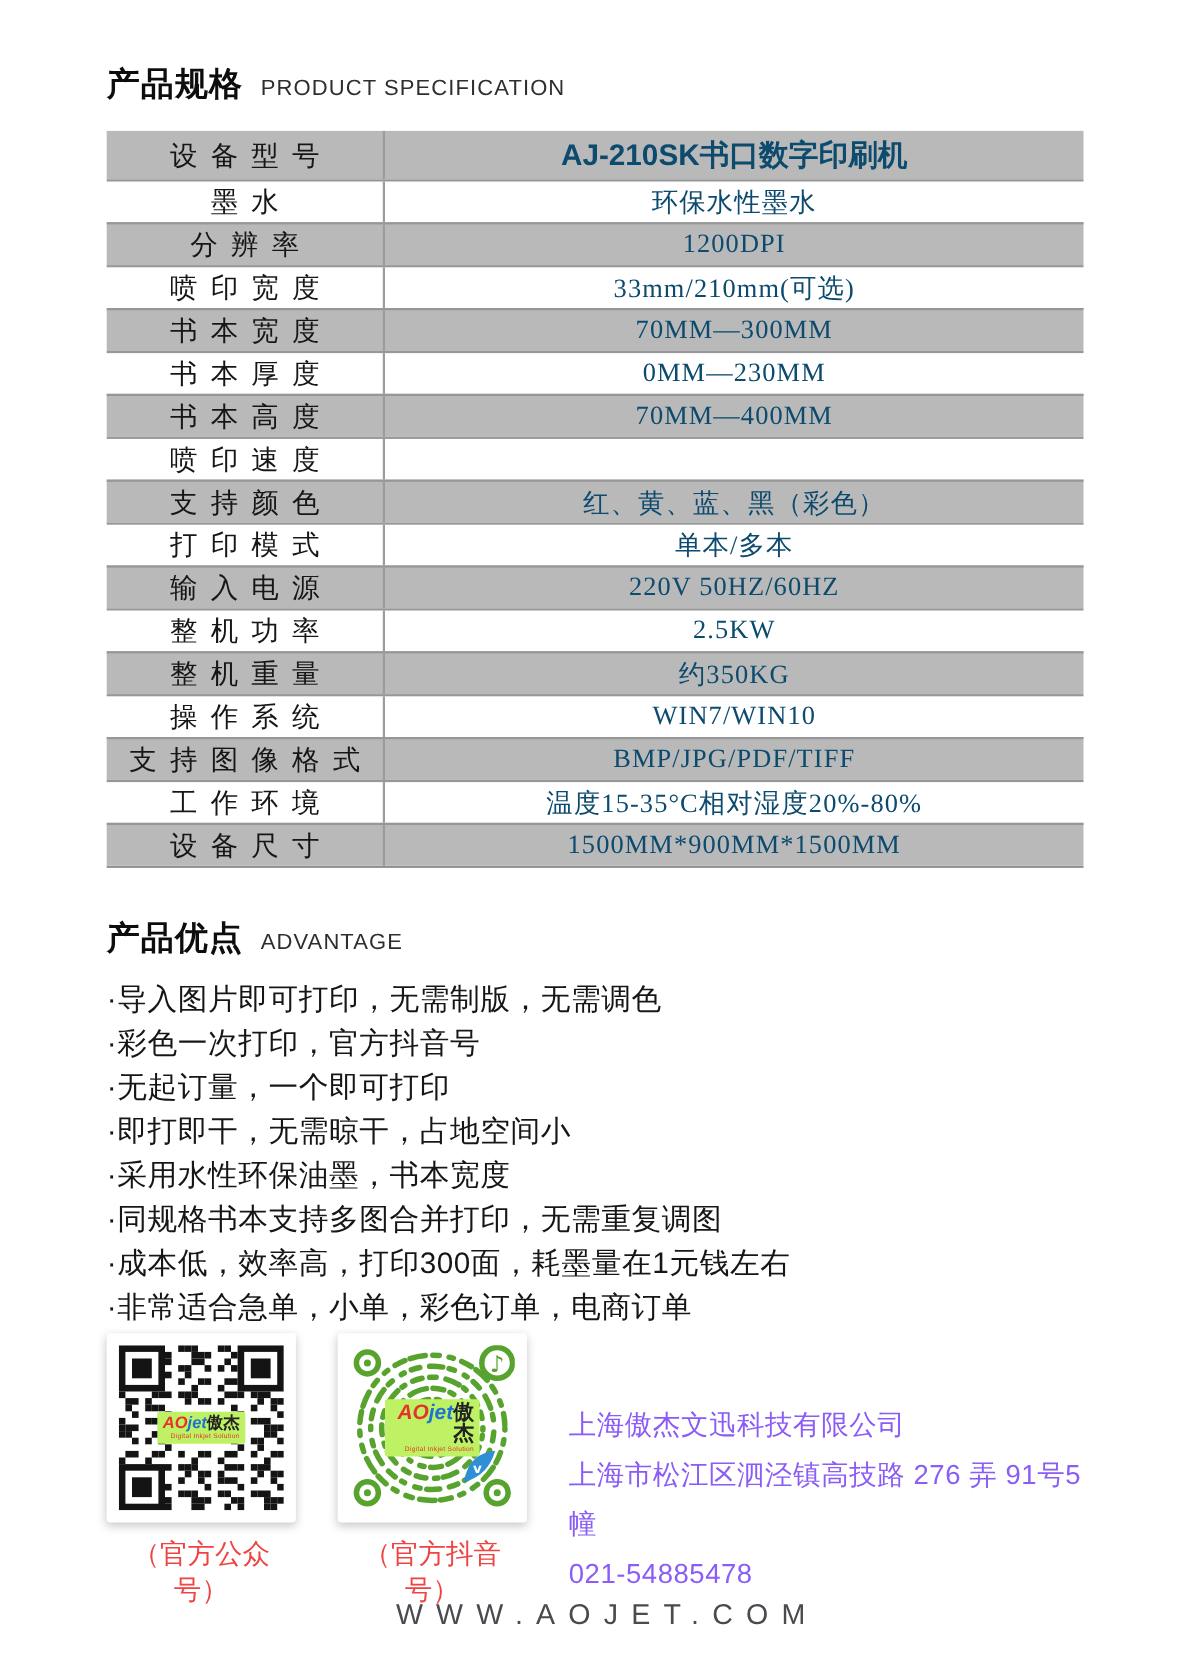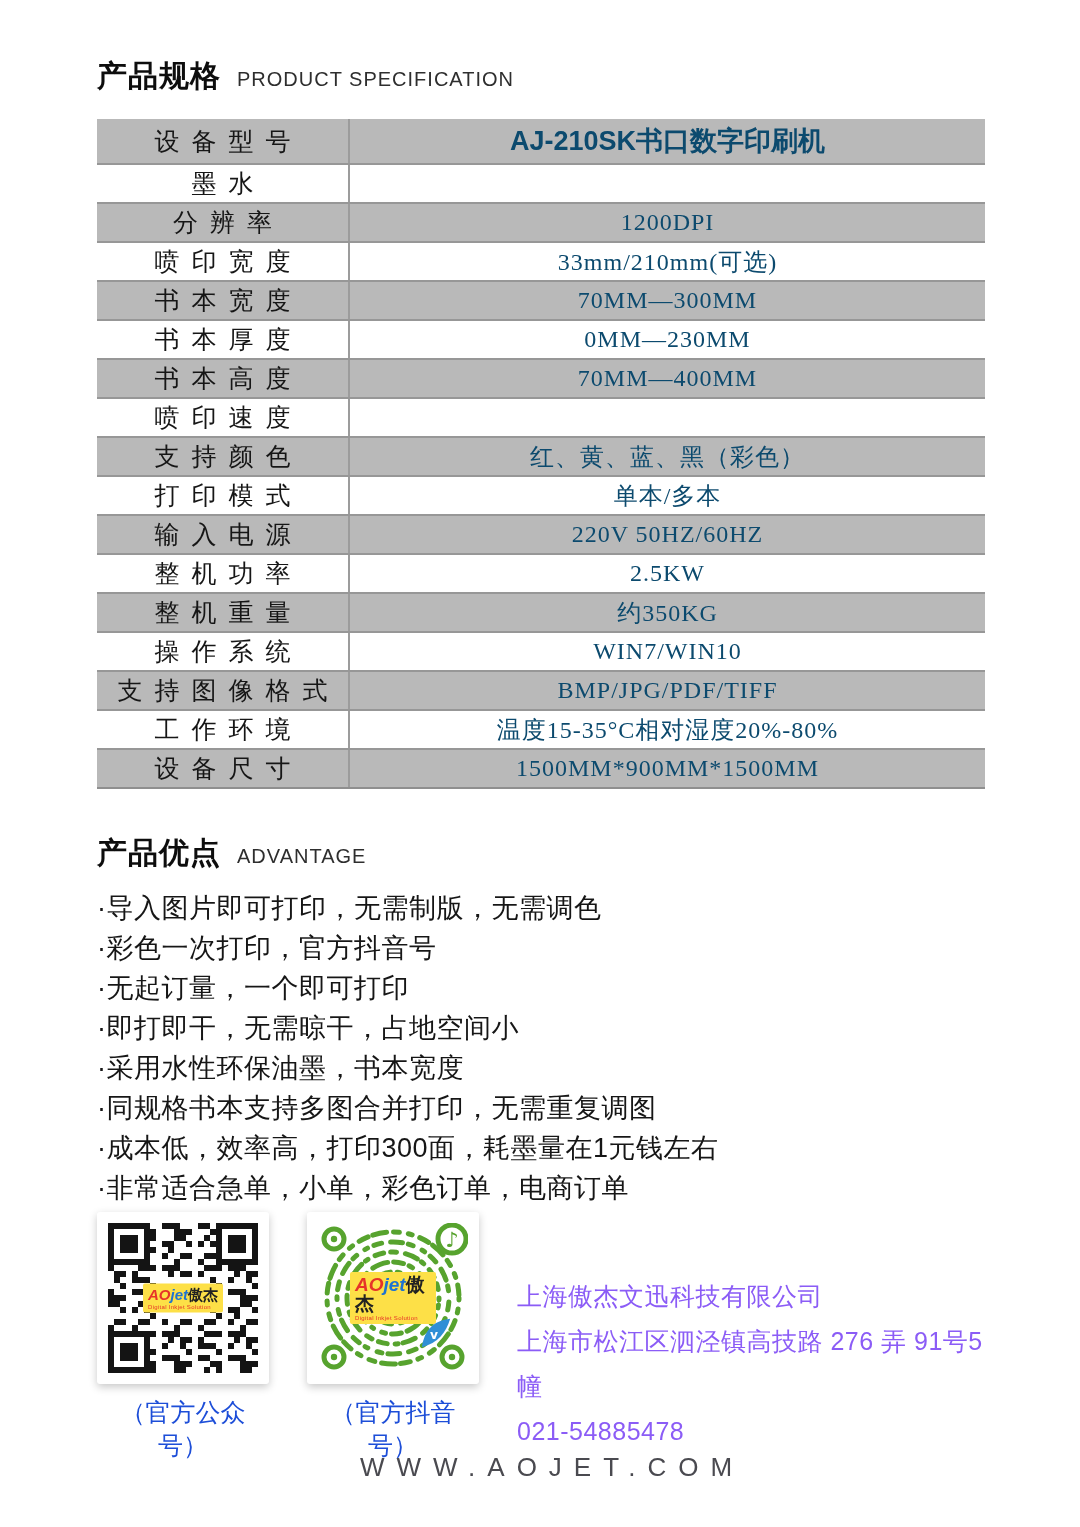--- a/index.html
+++ b/index.html
@@ -45,25 +45,25 @@
   .bullet { font-size:27px; color:#161616; line-height:40px; letter-spacing:0.5px; }
 
   
   .footer { position:absolute; top:1212px; left:97px; right:95px; display:flex; align-items:flex-start; }
   .qr-block { width:172px; margin-right:38px; }
   .qr-card {
     position:relative; width:172px; height:172px; background:#fff;
     box-shadow:0 3px 9px rgba(0,0,0,0.22); border-radius:3px;
     display:flex; align-items:center; justify-content:center;
   }
-  .qr-label { margin-top:12px; text-align:center; font-size:25px; font-weight:500; color:#1d4ed8; }
+  .qr-label { margin-top:12px; text-align:center; font-size:25px; font-weight:500; color:#ef4444; }
 
   .aojet-logo {
     position:absolute; left:50%; top:50%; transform:translate(-50%,-50%);
-    background:#fde047; padding:3px 5px; text-align:left; line-height:1; border-radius:2px;
+    background:#bef264; padding:3px 5px; text-align:right; line-height:1; border-radius:2px;
   }
   .aojet-logo .ao  { color:var(--logo-red,#e63329); font-weight:700; font-style:italic; }
   .aojet-logo .jet { color:var(--logo-blue,#1e73d0); font-weight:700; font-style:italic; }
   .aojet-logo .zh  { color:#222; font-weight:700; }
   .aojet-logo .sub { color:var(--logo-red,#e63329); font-size:6px; margin-top:2px; letter-spacing:0.3px; }
   .logo-small { font-size:15px; }
   .logo-large { font-size:19px; }
   .feather { position:absolute; right:26px; bottom:34px; }
 
   .company { margin-top:62px; }
@@ -85,20 +85,21 @@
       <span class="en">PRODUCT SPECIFICATION</span>
     </div>
 
     <div class="spec-table">
       <div class="spec-row">
         <div class="spec-label">设备型号</div>
         <div class="spec-value">AJ-210SK书口数字印刷机</div>
       </div>
       <div class="spec-row">
         <div class="spec-label">墨水</div>
+        <div class="spec-value">环保水性墨水</div>
       </div>
       <div class="spec-row">
         <div class="spec-label">分辨率</div>
         <div class="spec-value">1200DPI</div>
       </div>
       <div class="spec-row">
         <div class="spec-label">喷印宽度</div>
         <div class="spec-value">33mm/210mm(可选)</div>
       </div>
       <div class="spec-row">

